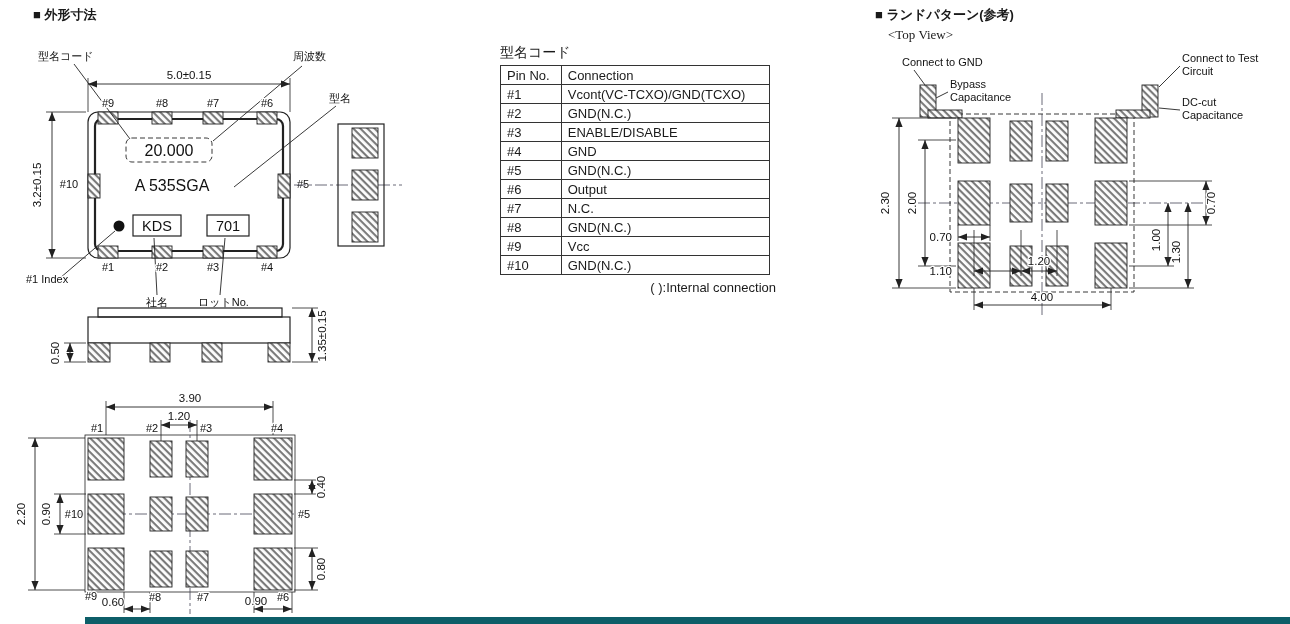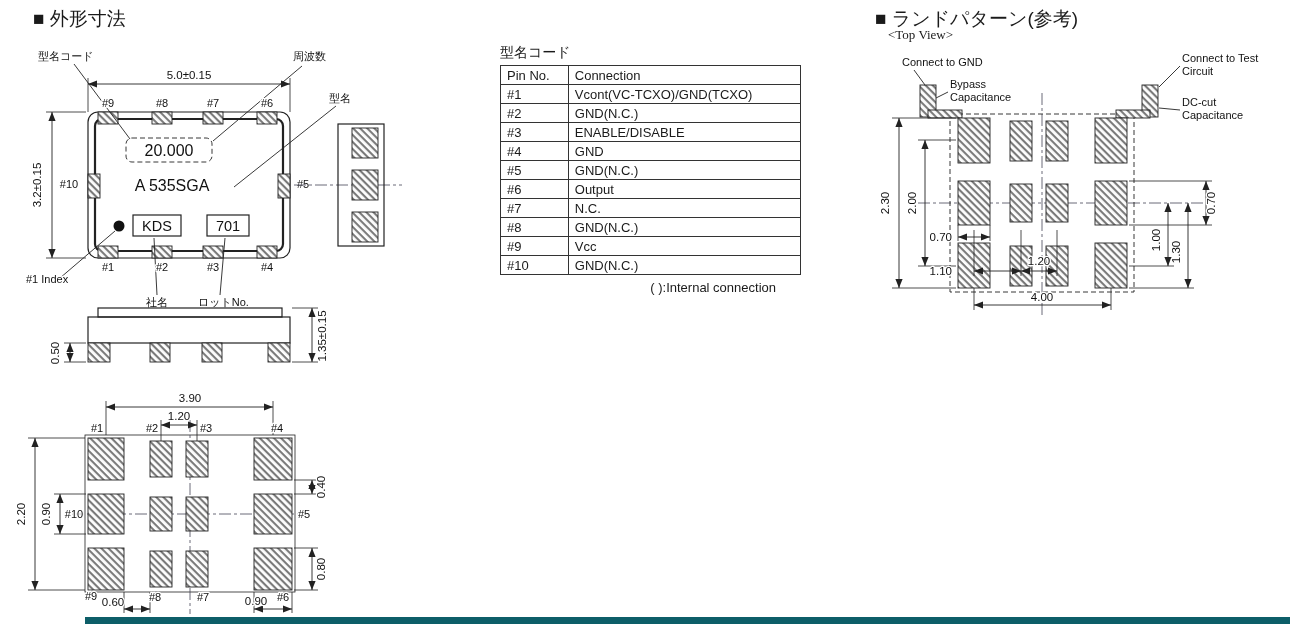--- a/index.html
+++ b/index.html
@@ -3,21 +3,21 @@
 <meta charset="utf-8">
 <style>
   * { box-sizing: border-box; }
   html,body { margin:0; padding:0; }
   body {
     width:1290px; height:624px; position:relative; overflow:hidden;
     background:#fff; color:#1a1a1a;
     font-family:"Liberation Sans","DejaVu Sans",sans-serif;
   }
   .abs { position:absolute; }
-  .sec-title { font-size:19px; font-weight:normal; white-space:nowrap; }
+  .sec-title { font-size:13px; font-weight:bold; white-space:nowrap; }
   .subtitle  { font-size:13px; white-space:nowrap;font-family:Liberation Serif, serif; }
 
   
   svg text {
     font-family:"Liberation Sans","DejaVu Sans",sans-serif; fill:#111;
     paint-order:stroke; stroke:#fff; stroke-width:2.5px; stroke-linejoin:round;
   }
   .lbl    { font-size:11px; }
   .dimtxt { font-size:11.5px; }
   .mark   { font-size:16px; }
@@ -29,21 +29,21 @@
   .padR  { fill:url(#hatchR); stroke:#222; stroke-width:0.9px; }
   .dim   { stroke:#222; stroke-width:0.9px; }
   .ext   { stroke:#222; stroke-width:0.8px; }
   .leader{ stroke:#222; stroke-width:0.9px; fill:none; }
   .dash  { fill:none; stroke:#222; stroke-width:0.9px; stroke-dasharray:5 3; }
   .cline { stroke:#445; stroke-width:0.8px; stroke-dasharray:12 3 3 3; fill:none; }
 
   
   .pin-block { position:absolute; left:500px; top:44px; width:276px; font-size:14px; }
   .pin-block .line { margin:0 0 3px 0; white-space:nowrap; }
-  .pin-table { border-collapse:collapse; width:301px; margin-top:3px; font-size:13px; }
+  .pin-table { border-collapse:collapse; width:270px; margin-top:3px; font-size:13px; }
   .pin-table th,.pin-table td { border:1px solid #333; padding:1.5px 6px; text-align:left; font-weight:normal; white-space:nowrap; }
   .footnote { font-size:13px; margin-top:5px;text-align:right; }
   .footer-bar { position:absolute; left:85px; top:617px; width:1205px; height:7px; background:#0d5e68; }
 </style>
 </head>
 <body>
 
 <div class="abs sec-title" style="left:33px; top:6px;">■ 外形寸法</div>
 
 <div class="abs sec-title" style="left:875px; top:6px;text-align:center;">■ ランドパターン(参考)</div>

